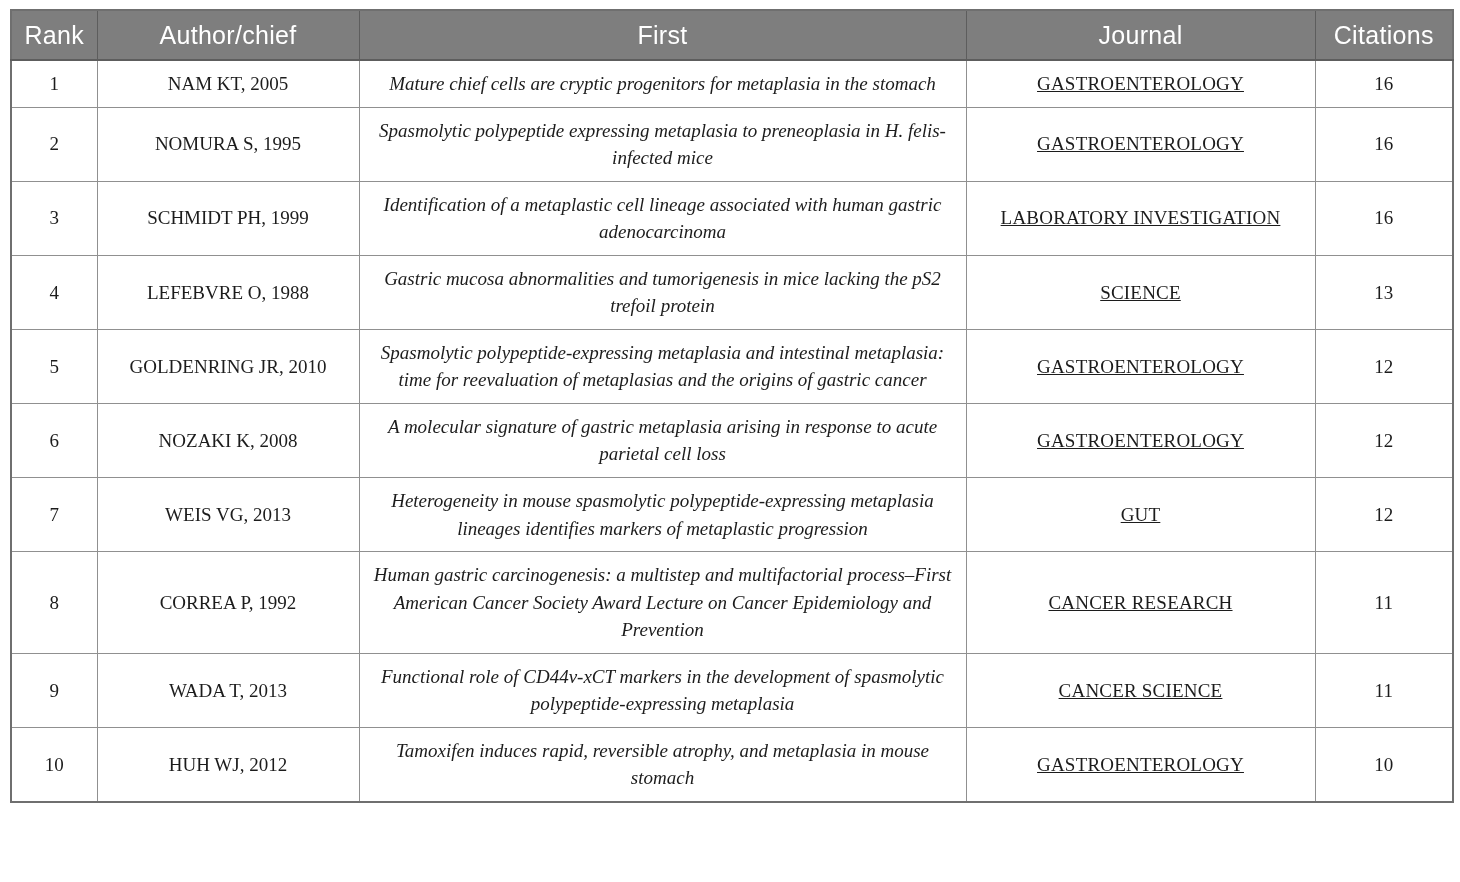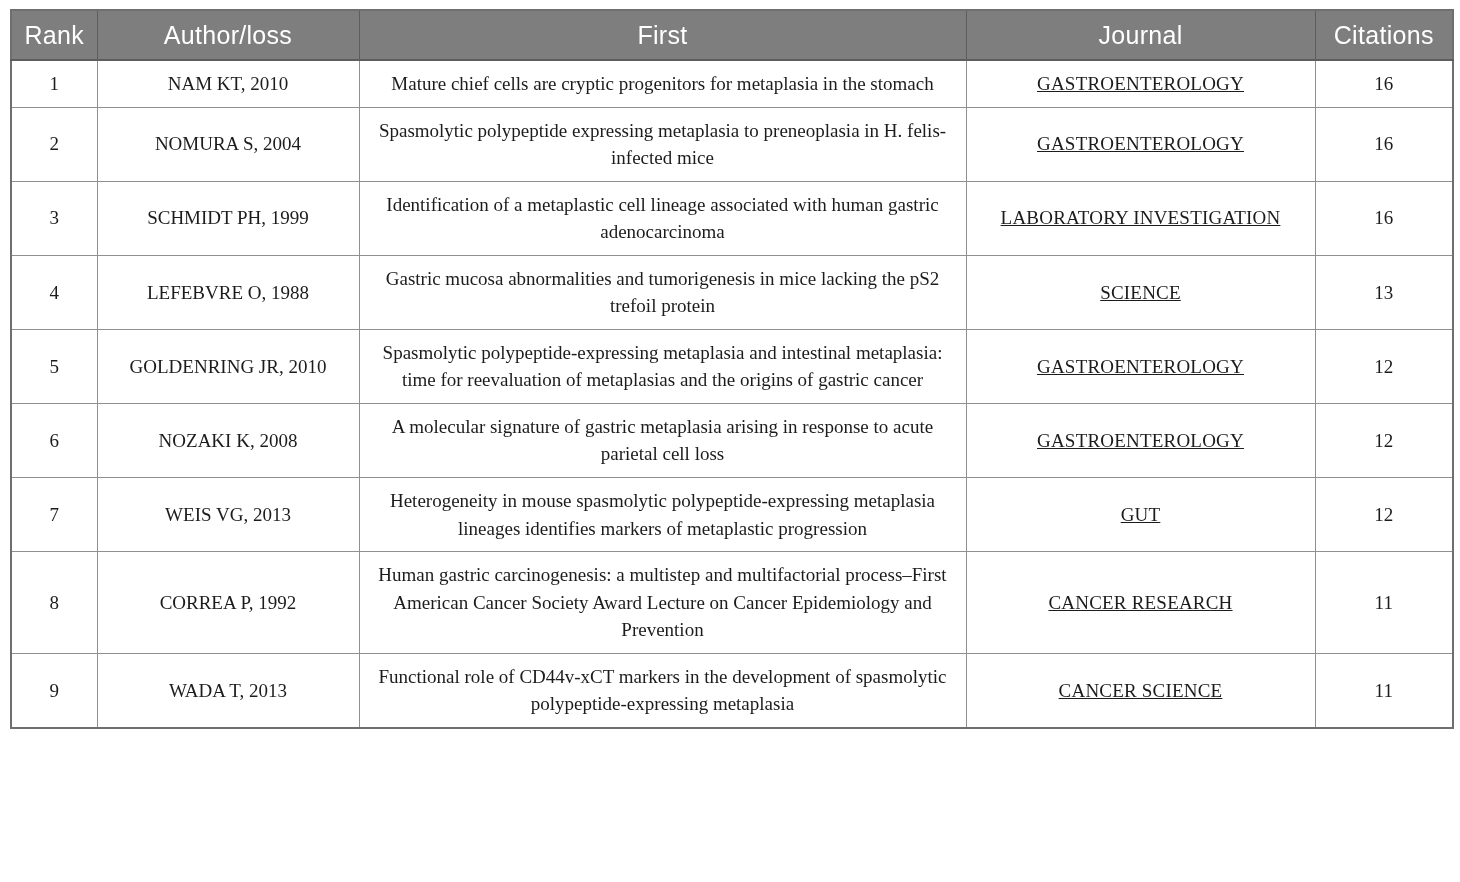--- a/index.html
+++ b/index.html
@@ -44,56 +44,56 @@
   table.cite-table tbody td {
     border: 1px solid #909090;
     text-align: center;
     vertical-align: middle;
     font-size: 19px;
     line-height: 1.45;
     padding: 9px 14px;
     background: #ffffff;
   }
   td.c-rank      { font-size: 19px; }
-  td.c-title     { padding-left: 22px; padding-right: 22px; }
+  td.c-title     { padding-left: 22px; padding-right: 22px; font-style: italic; }
   td.c-journal   { letter-spacing: 0.2px; text-decoration: underline; }
   td.c-citations { font-size: 19px; }
 </style>
 </head>
 <body>
 
 <div class="page">
   <table class="cite-table">
     <colgroup>
       <col style="width:86px">
       <col style="width:262px">
       <col style="width:607px">
       <col style="width:349px">
       <col style="width:138px">
     </colgroup>
     <thead>
       <tr>
         <th>Rank</th>
-        <th>Author/loss</th>
+        <th>Author/chief</th>
         <th>First</th>
         <th>Journal</th>
         <th>Citations</th>
       </tr>
     </thead>
     <tbody id="rows">
         <tr>
     <td class="c-rank">1</td>
-    <td class="c-author">NAM KT, 2010</td>
+    <td class="c-author">NAM KT, 2005</td>
     <td class="c-title">Mature chief cells are cryptic progenitors for metaplasia in the stomach</td>
     <td class="c-journal">GASTROENTEROLOGY</td>
     <td class="c-citations">16</td>
   </tr>
         <tr>
     <td class="c-rank">2</td>
-    <td class="c-author">NOMURA S, 2004</td>
+    <td class="c-author">NOMURA S, 1995</td>
     <td class="c-title">Spasmolytic polypeptide expressing metaplasia to preneoplasia in H. felis-infected mice</td>
     <td class="c-journal">GASTROENTEROLOGY</td>
     <td class="c-citations">16</td>
   </tr>
         <tr>
     <td class="c-rank">3</td>
     <td class="c-author">SCHMIDT PH, 1999</td>
     <td class="c-title">Identification of a metaplastic cell lineage associated with human gastric adenocarcinoma</td>
     <td class="c-journal">LABORATORY INVESTIGATION</td>
     <td class="c-citations">16</td>
@@ -133,15 +133,22 @@
     <td class="c-journal">CANCER RESEARCH</td>
     <td class="c-citations">11</td>
   </tr>
         <tr>
     <td class="c-rank">9</td>
     <td class="c-author">WADA T, 2013</td>
     <td class="c-title">Functional role of CD44v-xCT markers in the development of spasmolytic polypeptide-expressing metaplasia</td>
     <td class="c-journal">CANCER SCIENCE</td>
     <td class="c-citations">11</td>
   </tr>
+        <tr>
+    <td class="c-rank">10</td>
+    <td class="c-author">HUH WJ, 2012</td>
+    <td class="c-title">Tamoxifen induces rapid, reversible atrophy, and metaplasia in mouse stomach</td>
+    <td class="c-journal">GASTROENTEROLOGY</td>
+    <td class="c-citations">10</td>
+  </tr>
       </tbody>
   </table>
 </div>
 
 </body></html>

